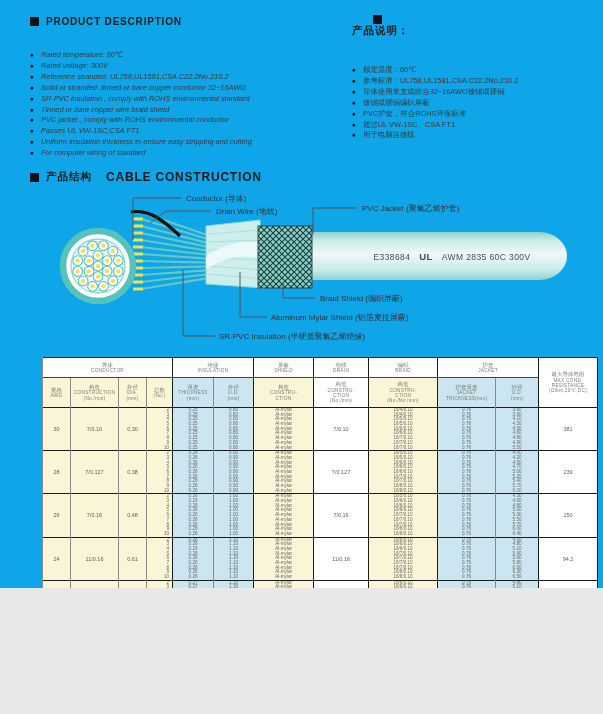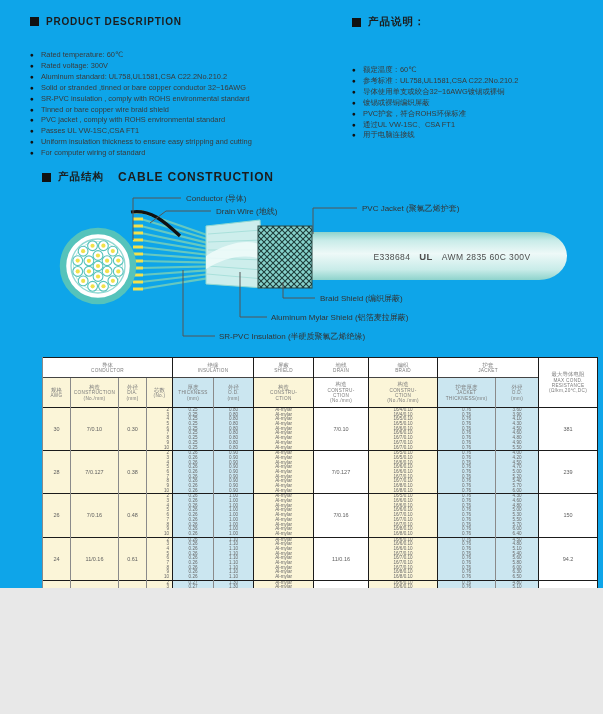--- a/index.html
+++ b/index.html
@@ -41,48 +41,48 @@
 </style>
 </head>
 <body>
 
 <div class="page">
 
   <div class="sec-title" style="left:30px;top:16px;">
     <span class="sq"></span>
     <span class="t-main">PRODUCT DESCRIPTION</span>
   </div>
-  <div class="bullets" id="en-list" style="left:30px;top:50px;width:315px;">
+  <div class="bullets" id="en-list" style="left:30px;top:50px;width:315px;font-style:italic;">
       <div class="b-line">Rated temperature: 60℃</div>
       <div class="b-line">Rated voltage: 300V</div>
-      <div class="b-line">Aluminum standard: UL758,UL1581,CSA C22.2No.210.2</div>
+      <div class="b-line">Reference stranded: UL758,UL1581,CSA C22.2No.210.2</div>
       <div class="b-line">Solid or stranded ,tinned or bare copper conductor 32~16AWG</div>
       <div class="b-line">SR-PVC insulation , comply with ROHS environmental standard</div>
       <div class="b-line">Tinned or bare copper wire braid shield</div>
-      <div class="b-line">PVC jacket , comply with ROHS environmental standard</div>
+      <div class="b-line">PVC jacket , comply with ROHS environmental conductor</div>
       <div class="b-line">Passes UL VW-1SC,CSA FT1</div>
       <div class="b-line">Uniform insulation thickness to ensure easy stripping and cutting</div>
       <div class="b-line">For computer wiring of standard</div>
     </div>
 
-  <div class="sec-title" style="left:352px;top:15px;">
+  <div class="sec-title" style="left:352px;top:15px;flex-direction:column;">
     <span class="sq"></span>
     <span class="t-cn">产品说明：</span>
   </div>
   <div class="bullets" id="cn-list" style="left:352px;top:65px;width:245px;">
       <div class="b-line">额定温度：60℃</div>
       <div class="b-line">参考标准：UL758,UL1581,CSA C22.2No.210.2</div>
       <div class="b-line">导体使用单支或绞合32~16AWG镀锡或裸铜</div>
       <div class="b-line">镀锡或裸铜编织屏蔽</div>
       <div class="b-line">PVC护套，符合ROHS环保标准</div>
       <div class="b-line">通过UL VW-1SC、CSA FT1</div>
       <div class="b-line">用于电脑连接线</div>
     </div>
 
-  <div class="sec-title" style="left:30px;top:170px;margin-left:12px;">
+  <div class="sec-title" style="left:30px;top:170px;">
     <span class="sq"></span>
     <span class="t-cn">产品结构</span>
     <span class="t-en2">CABLE CONSTRUCTION</span>
   </div>
 
   <svg id="diagram" width="603" height="180" viewBox="0 0 603 180">
     <defs>
       <linearGradient id="jgrad" x1="0" y1="0" x2="0" y2="1">
         <stop offset="0" stop-color="#8ED3CC"></stop>
         <stop offset="0.18" stop-color="#C9ECE9"></stop>

